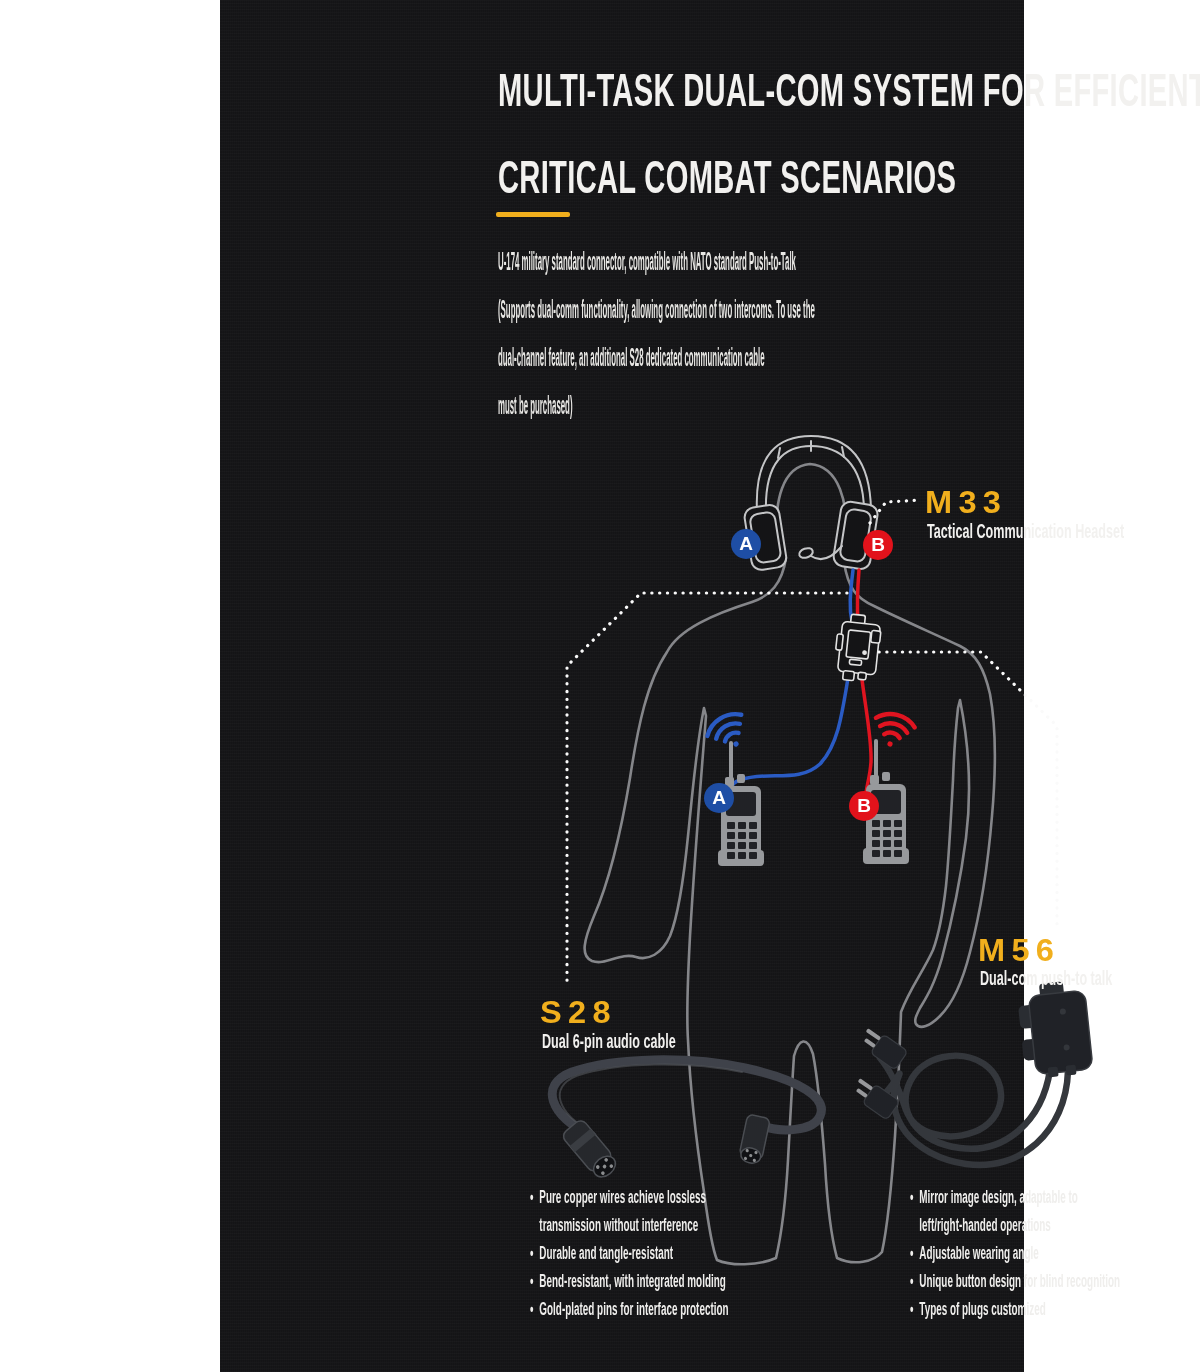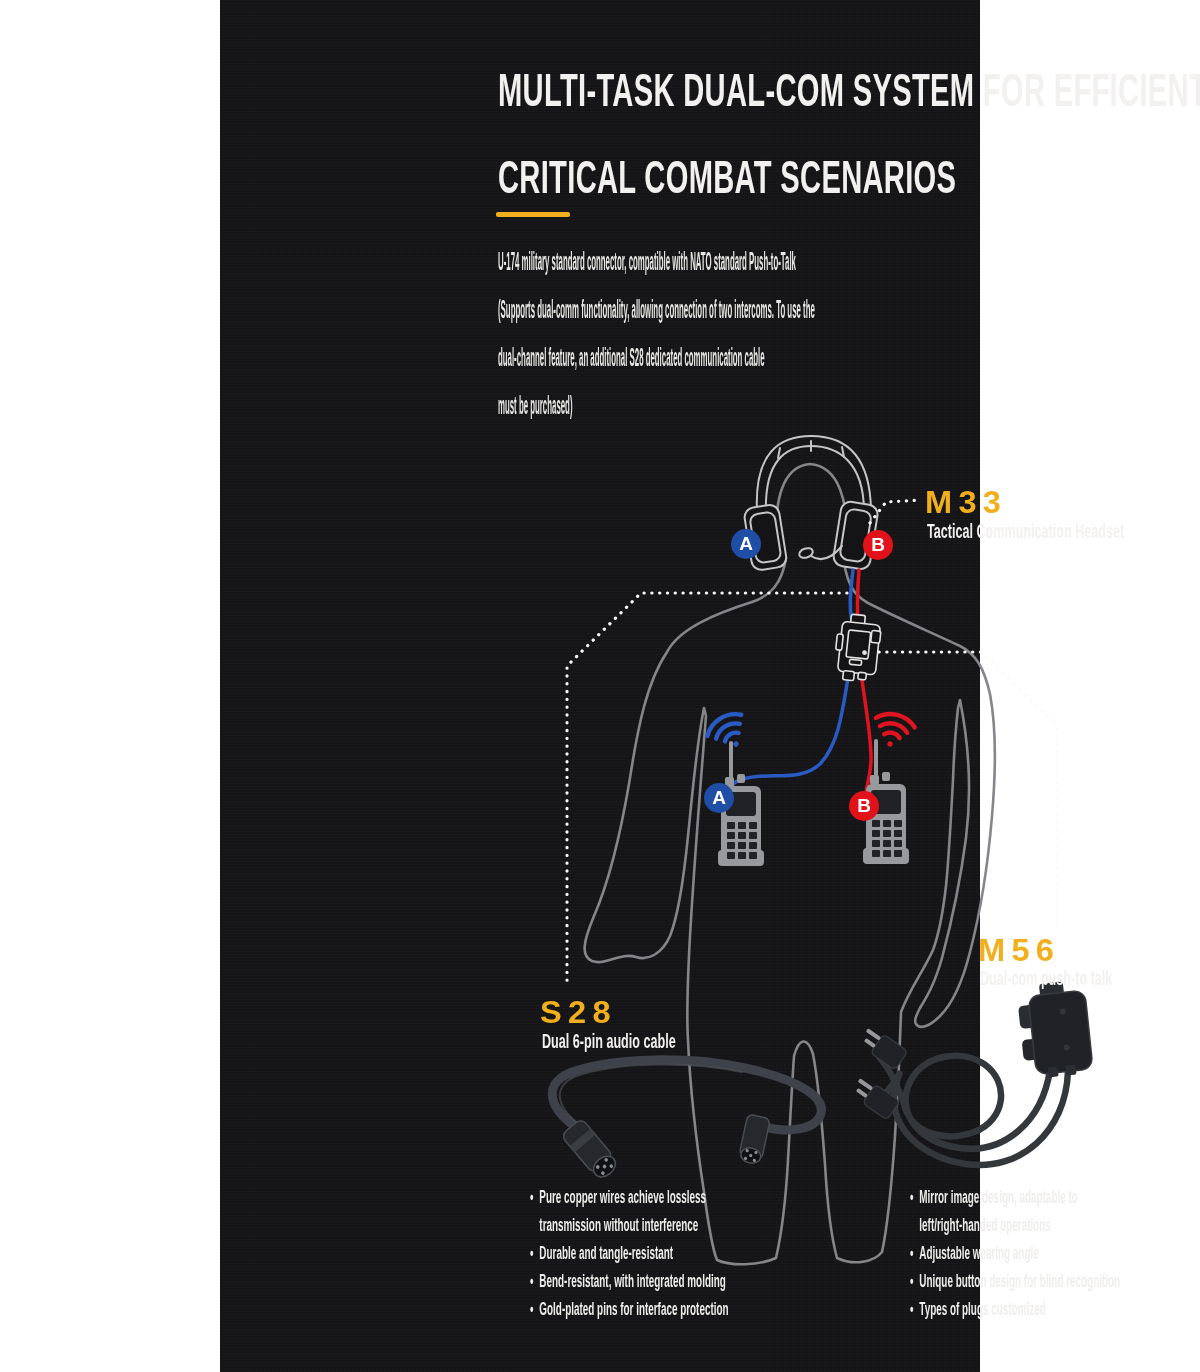--- a/index.html
+++ b/index.html
@@ -1,21 +1,21 @@
 <!DOCTYPE html>
 <html><head>
 <meta charset="utf-8">
 <style>
   html,body{margin:0;padding:0;background:#ffffff;}
   .page{position:relative;width:1200px;height:1372px;background:#ffffff;overflow:hidden;
         font-family:"Liberation Sans", sans-serif;}
   .panel{position:absolute;left:220px;top:0;width:760px;height:1372px;background:#141416;
          background-image:
            repeating-linear-gradient(0deg, rgba(255,255,255,0.016) 0 1px, transparent 1px 3px),
-           repeating-linear-gradient(90deg, rgba(255,255,255,0.012) 0 1px, transparent 1px 2px);}
+           repeating-linear-gradient(90deg, rgba(255,255,255,0.012) 0 1px, transparent 1px 2px); padding-left: 44px;}
   .abs{position:absolute;}
   .title-block{left:278px;top:46px;color:#f2f1ef;}
   .title-line{font-size:47px;line-height:87px;font-weight:800;letter-spacing:0.5px;
               transform:scaleX(0.62);transform-origin:0 0;white-space:nowrap;}
   .divider{left:276px;top:212px;width:74px;height:5px;background:#f1af1d;border-radius:2px;}
   .desc-block{left:278px;top:237px;color:#e9e8e5;}
   .desc-block div{font-size:25px;line-height:48px;font-weight:700;transform:scaleX(0.56);
                   transform-origin:0 0;white-space:nowrap;}
   .model-label{color:#f1af1d;font-size:31px;font-weight:800;letter-spacing:6px;
                transform:scaleX(1.05);transform-origin:0 0;white-space:nowrap;}

